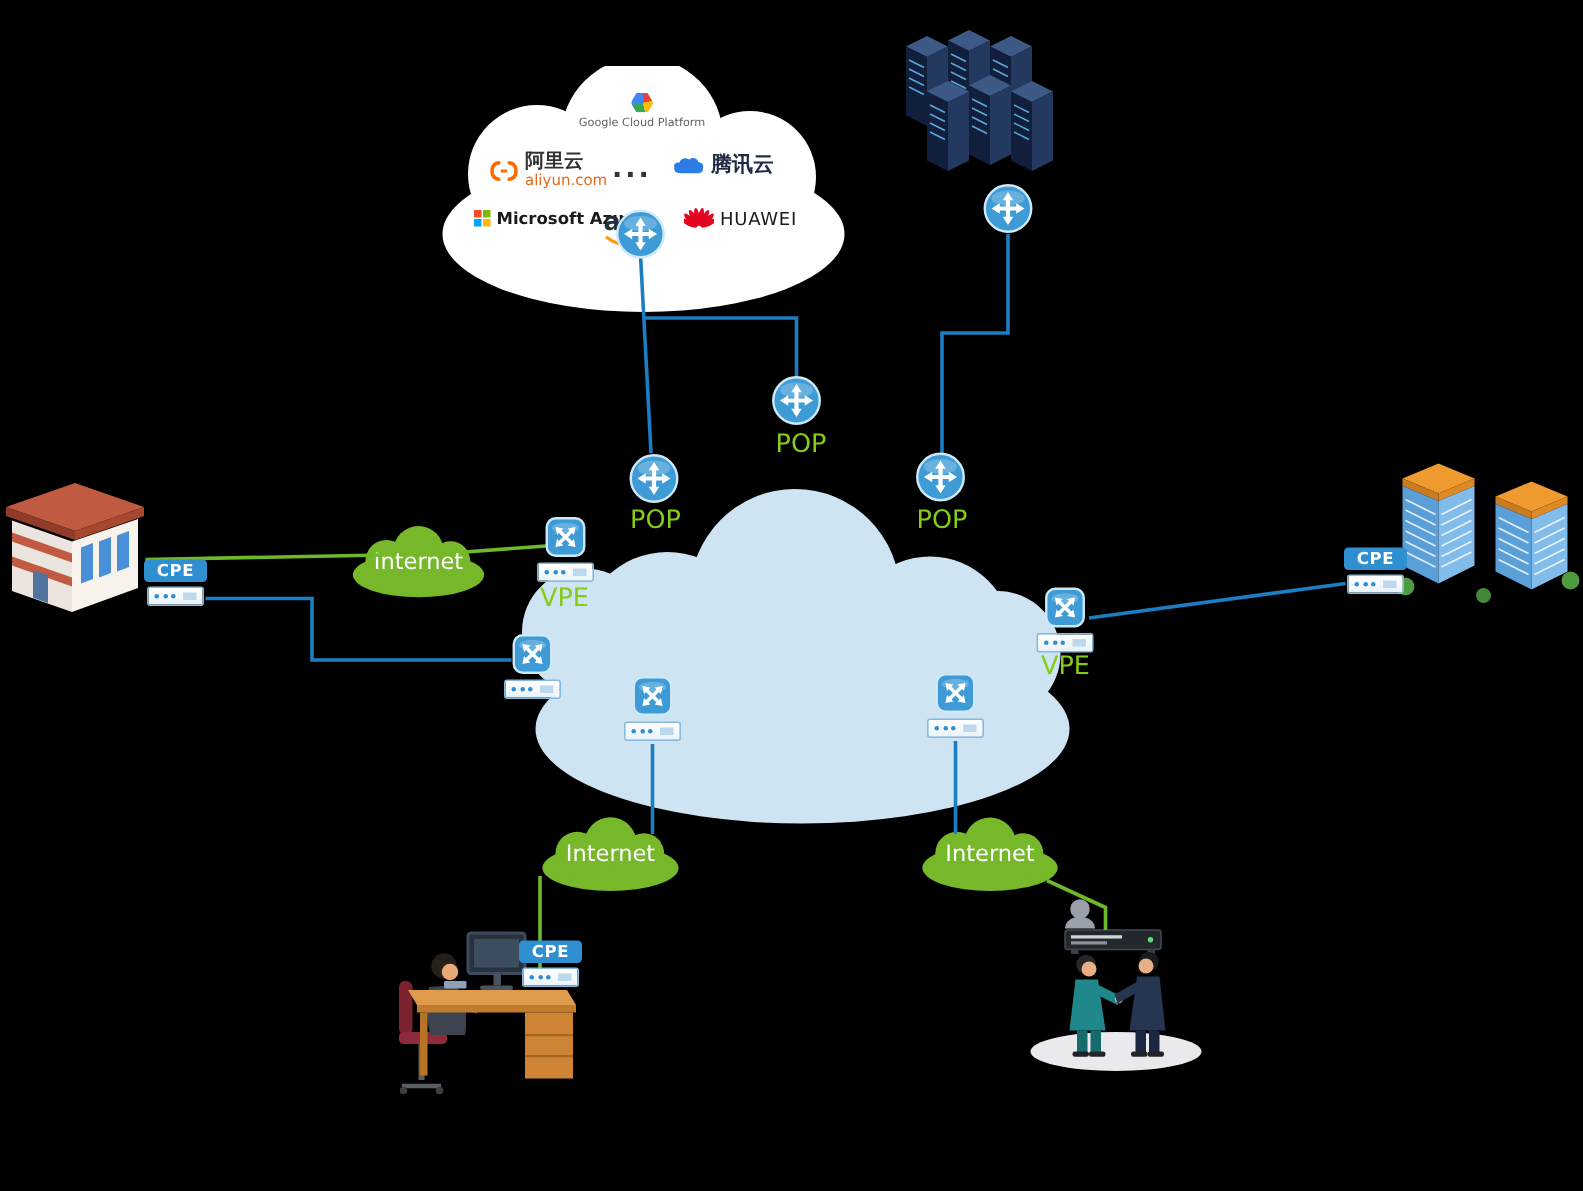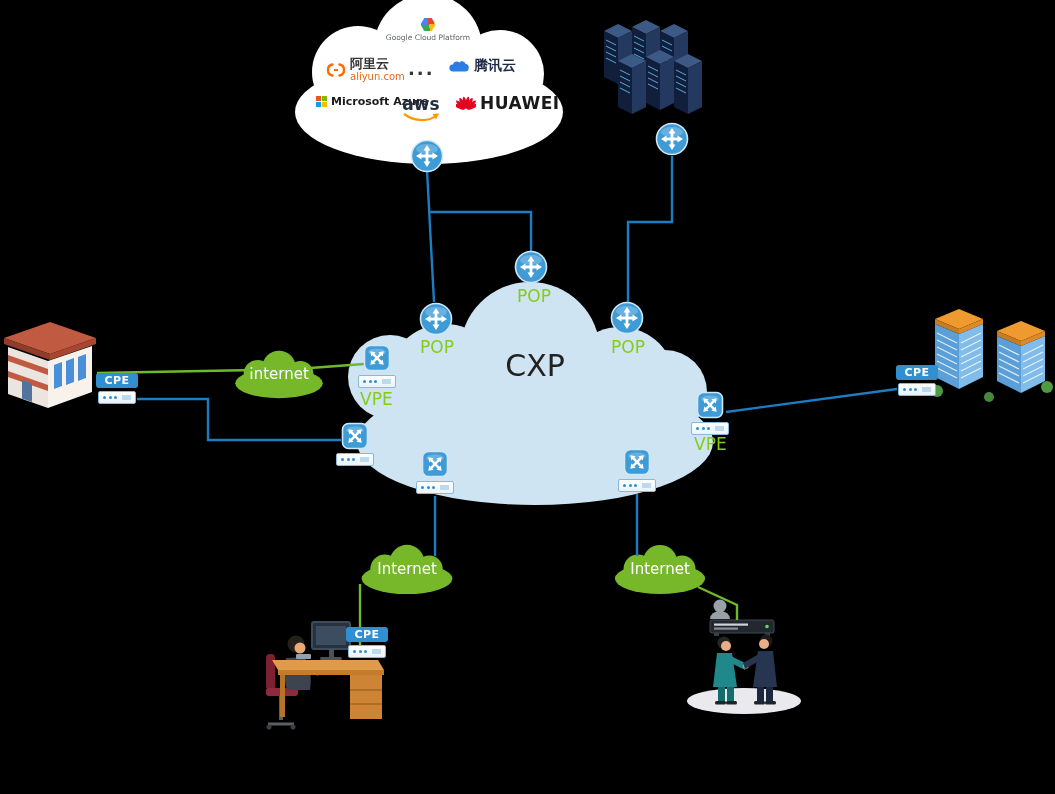--- a/index.html
+++ b/index.html
@@ -1,20 +1,20 @@
 <!DOCTYPE html>
 <html><head>
 <meta charset="utf-8">
 <style>
   html,body{margin:0;padding:0;background:#000;}
   .canvas{position:relative;width:1055px;height:794px;background:#000;overflow:hidden;
           font-family:"DejaVu Sans","Liberation Sans",sans-serif;}
   .canvas svg{display:block;}
   .scene{position:absolute;z-index:2;}
-  .cloudz{position:absolute;z-index:3;}
+  .cloudz{position:absolute;z-index:3;margin-top:44px;}
   .lines{position:absolute;left:0;top:0;z-index:5;}
   .dev{position:absolute;z-index:8;display:flex;flex-direction:column;align-items:center;gap:3px;}
   .label{position:absolute;z-index:9;color:#84cc16;font-size:17px;}
   .cxp-label{position:absolute;z-index:9;text-align:center;color:#222;}
   .cxp-label .l1{font-size:30px;line-height:36px;}
   .cxp-label .l2{font-size:25px;line-height:32px;}
   .cpe-badge{background:#2f8fd0;color:#fff;font-size:11px;font-weight:bold;
              padding:1px 8px;border-radius:3px;letter-spacing:.5px;}
   .mini{width:38px;height:13px;background:linear-gradient(#ffffff,#e9f3fa);
         border:1px solid #86b9dd;border-radius:2px;display:flex;align-items:center;
@@ -37,21 +37,21 @@
   .tc-txt{font-size:14px;font-weight:bold;color:#1f2a44;}
   .ms-icon{display:grid;grid-template-columns:5px 5px;grid-template-rows:5px 5px;gap:1px;}
   .ms-icon i{display:block;}
   .ms-icon i:nth-child(1){background:#f25022;}
   .ms-icon i:nth-child(2){background:#7fba00;}
   .ms-icon i:nth-child(3){background:#00a4ef;}
   .ms-icon i:nth-child(4){background:#ffb900;}
   .azure-txt{font-size:11px;font-weight:bold;color:#1a1a1a;}
   .aws{flex-direction:column;gap:0;}
   .aws-txt{font-size:17px;font-weight:bold;color:#232f3e;line-height:15px;}
-  .hw-txt{font-size:17px;font-weight:bold;color:#1a1a1a;letter-spacing:.5px;}
+  .hw-txt{font-size:12px;font-weight:normal;color:#1a1a1a;letter-spacing:.5px;}
   .dots{position:absolute;z-index:4;font-size:18px;font-weight:bold;color:#333;letter-spacing:2px;}
 </style>
 </head>
 <body>
 
 <div class="canvas">
 
   <svg class="scene" style="left:598px;top:20px" width="120" height="105" viewBox="0 0 120 105">
     <g>
 
@@ -473,16 +473,15 @@
     </div>
   </div>
 
   <div class="label" style="left:517px;top:286px">POP</div>
   <div class="label" style="left:420px;top:337px">POP</div>
   <div class="label" style="left:611px;top:337px">POP</div>
   <div class="label" style="left:360px;top:389px">VPE</div>
   <div class="label" style="left:694px;top:434px">VPE</div>
 
   <div class="cxp-label" style="left:430px;top:348px;width:210px">
-    <div class="l1">CXP</div>
   </div>
 
 </div>
 
 </body></html>

